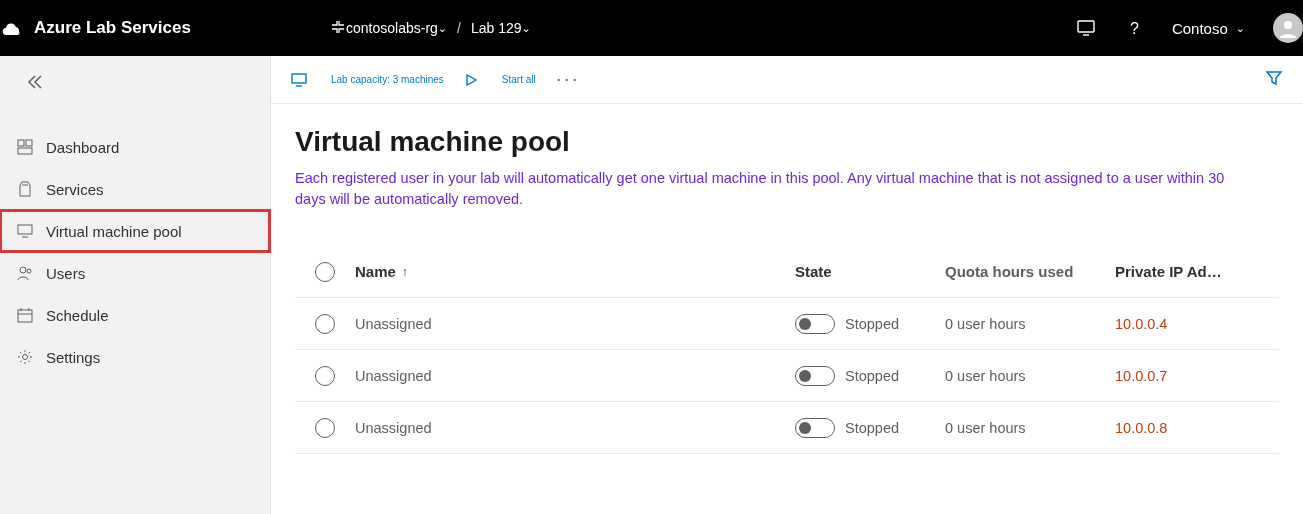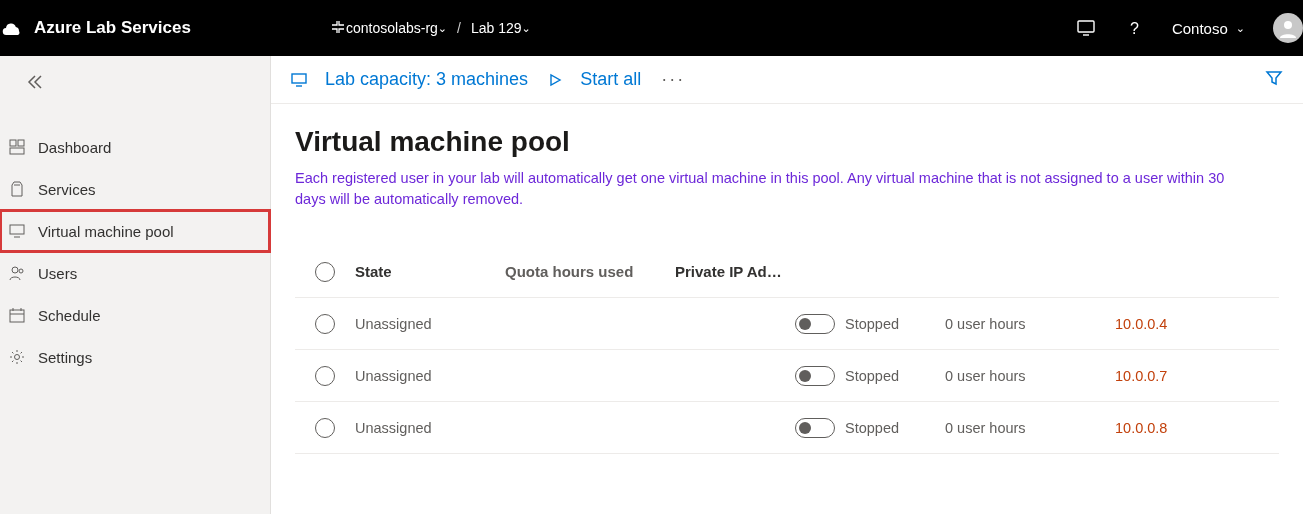--- a/index.html
+++ b/index.html
@@ -18,28 +18,28 @@
   .user-drop { display: flex; align-items: center; gap: 8px; font-size: 15px; cursor:pointer; }
   .avatar { width: 30px; height: 30px; border-radius: 50%; background: #c8c8c8; display:flex; align-items:center; justify-content:center; }
 
   
   .body { display: flex; height: calc(514px - 56px); }
   
   
   .sidebar { width: 271px; background: #f3f2f1; border-right: 1px solid #e1dfdd; display:flex; flex-direction:column; }
   .collapse-row { height: 52px; display:flex; align-items:center; padding-left: 24px; cursor:pointer; }
   .nav-list { padding-top: 18px; }
-  .nav-item { display:flex; align-items:center; gap: 12px; height: 42px; padding-left: 8px; font-size: 15px; color:#323130; cursor:pointer; }
+  .nav-item { display:flex; align-items:center; gap: 12px; height: 42px; padding-left: 16px; font-size: 15px; color:#323130; cursor:pointer; }
   .nav-item.selected { outline: 3px solid #d63a3a; outline-offset: -2px; }
   .nav-icon { width: 18px; height: 18px; display:flex; align-items:center; justify-content:center; }
 
   
   .main { flex:1; display:flex; flex-direction:column; background:#fff; overflow:hidden; }
   .toolbar { height: 48px; display:flex; align-items:center; gap: 20px; padding: 0 20px; border-bottom: 1px solid #edebe9; }
-  .tool-btn { display:flex; align-items:center; gap:18px; font-size:18px; color:#0078d4; cursor:pointer; }
+  .tool-btn { display:flex; align-items:center; gap:24px; font-size:10px; color:#0078d4; cursor:pointer; }
   .tool-btn svg { stroke:#0078d4; fill:none; }
   .tool-more { color:#605e5c; cursor:pointer; font-size:18px; letter-spacing:2px; }
   .tool-filter { margin-left:auto; color:#0078d4; cursor:pointer; }
 
   .content { padding: 22px 24px 0 24px; overflow:auto; }
   .page-title { font-size: 28px; font-weight: 600; color:#1b1a19; margin-bottom: 10px; }
   .page-desc { font-size: 14.5px; color:#6d28d9; line-height: 1.45; max-width: 960px; }
 
   
   .table-wrap { margin-top: 36px; }
@@ -207,20 +207,24 @@
 
     <div class="content">
       <h1 class="page-title">Virtual machine pool</h1>
       <p class="page-desc">Each registered user in your lab will automatically get one virtual machine in this pool. Any virtual machine that is not assigned to a user within 30 days will be automatically removed.</p>
 
       <div class="table-wrap">
         <div class="thead">
           <div class="col-chk">
               <span class="radio-circ"></span>
             </div>
+          <div class="col-name">
+            <span>Name</span>
+            <span class="sort-arrow">↑</span>
+          </div>
           <div class="col-state">
             <span>State</span>
           </div>
           <div class="col-quota">
             <span>Quota hours used</span>
           </div>
           <div class="col-ip">
             <span>Private IP Ad…</span>
           </div>
         </div>

